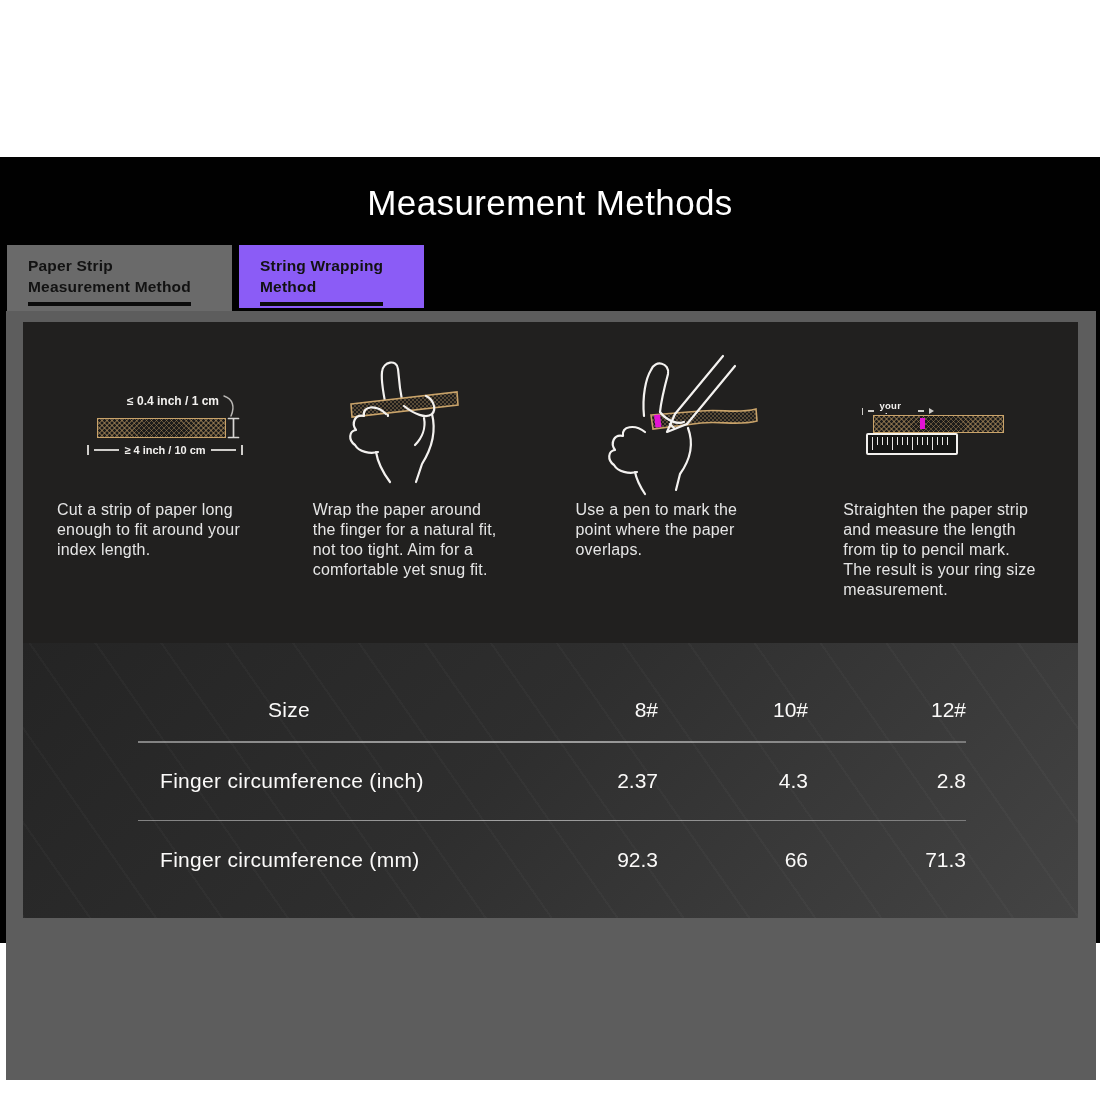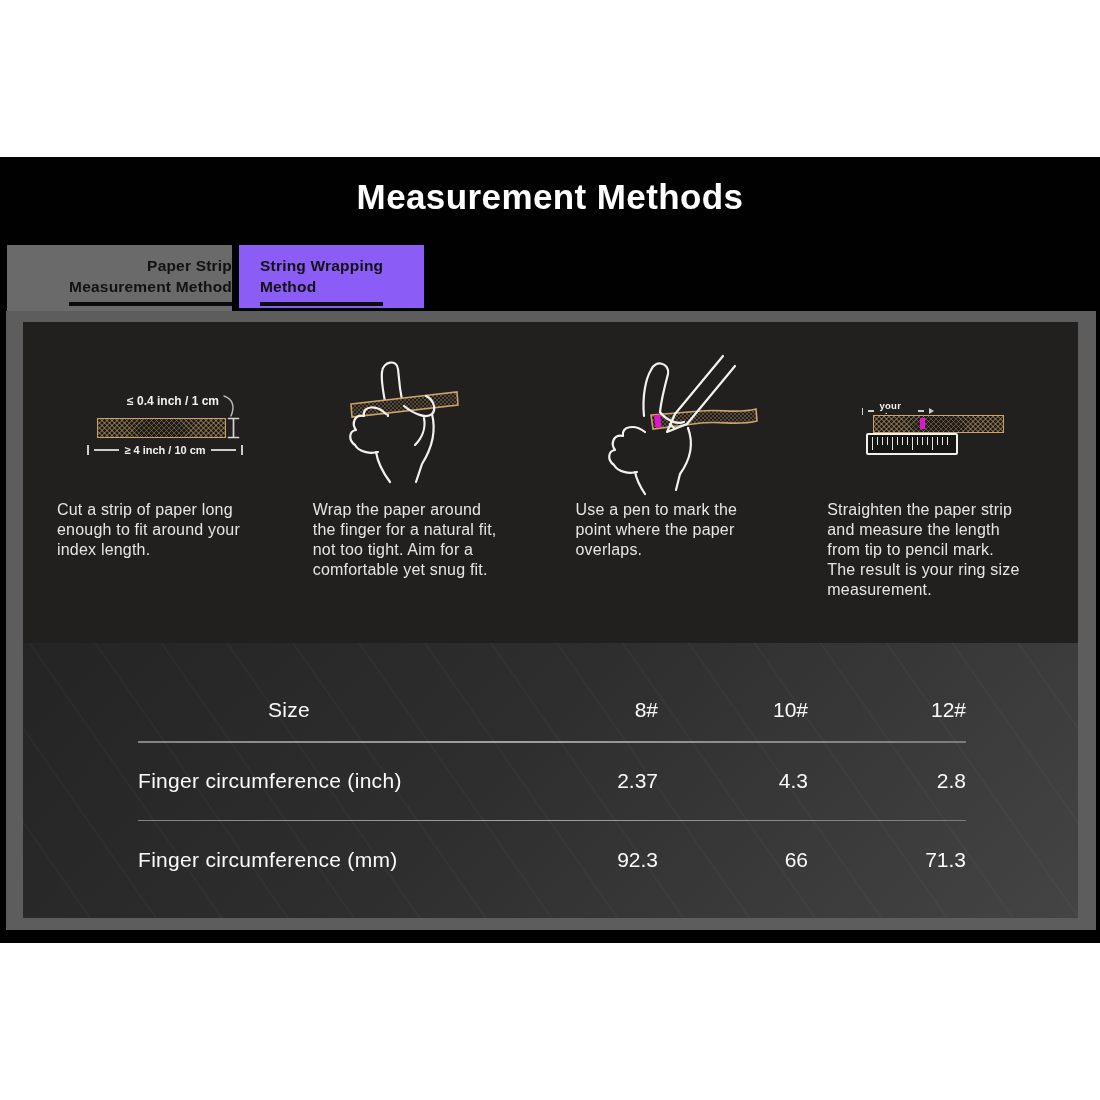--- a/index.html
+++ b/index.html
@@ -2,49 +2,49 @@
 <html><head>
 <meta charset="utf-8">
 <style>
   * { margin:0; padding:0; box-sizing:border-box; }
   html,body { width:1100px; height:1100px; background:#ffffff; font-family:"Liberation Sans", sans-serif; }
   .page { position:relative; width:1100px; height:1100px; background:#ffffff; overflow:hidden; }
 
   
   .stage { position:absolute; left:0; top:157px; width:1100px; height:786px; background:#010101; }
 
-  .title { position:absolute; top:20px; left:0; width:100%; text-align:center;
-           color:#ffffff; font-size:35px; font-weight:bold; letter-spacing:.4px; }
+  .title { position:absolute; top:26px; left:0; width:100%; text-align:center;
+           color:#ffffff; font-size:35px; font-weight:normal; letter-spacing:.4px; }
 
   
   .tab { position:absolute; top:88px; cursor:pointer; }
-  .tab-paper  { left:7px;   width:225px; height:66px; background:#6a6a6a;text-align:right; }
+  .tab-paper  { left:7px;   width:225px; height:66px; background:#6a6a6a; }
   .tab-string { left:239px; width:185px; height:63px; background:#8b5cf6; }
   .tab-text { display:inline-block; margin:10px 0 0 21px; border-bottom:4px solid #0b0b0b; padding-bottom:5px; }
   .tab-text span { display:block; font-size:15.5px; font-weight:bold; color:#121212; line-height:21px; letter-spacing:.2px; }
 
   
-  .frame { position:absolute; left:6px; top:154px; width:1090px; height:619px; background:#5d5d5d; }
+  .frame { position:absolute; left:6px; top:154px; width:1090px; height:769px; background:#5d5d5d; }
   .panel-dark  { position:absolute; left:17px; top:11px;  width:1055px; height:321px; background:#21201f;
                  display:grid; grid-template-columns:repeat(4,1fr); }
   .panel-table { position:absolute; left:17px; top:332px; width:1055px; height:275px;
                  background:linear-gradient(135deg,#242424 0%,#2e2e2e 45%,#444444 100%);
                  padding:36px 112px 0 115px; }
   .panel-table::before { content:""; position:absolute; inset:0; pointer-events:none;
                  background:repeating-linear-gradient(55deg, rgba(255,255,255,.025) 0 2px, transparent 2px 54px); }
 
   
   .step { position:relative; }
   .illus { position:absolute; inset:0; height:178px; }
   .hand  { position:absolute; left:0; top:0; }
   .caption { position:absolute; top:178px; color:#e5e5e5; font-size:16px; line-height:20px; letter-spacing:.2px; }
   .step:nth-child(1) .caption { left:34px; width:212px; }
   .step:nth-child(2) .caption { left:26px; width:216px; }
   .step:nth-child(3) .caption { left:25px; width:212px; }
-  .step:nth-child(4) .caption { left:13px; width:220px; }
+  .step:nth-child(4) .caption { left:29px; width:220px; }
 
   .hatchbg { background-color:#1c1b1a;
     background-image:repeating-linear-gradient(45deg,rgba(201,163,106,.4) 0 1px,transparent 1px 3.5px),
                      repeating-linear-gradient(-45deg,rgba(201,163,106,.4) 0 1px,transparent 1px 3.5px); }
 
   
   .d1-label { position:absolute; top:72px; left:0; width:196px; text-align:right;
               color:#f3f1ef; font-size:12px; font-weight:bold; }
   .d1-arrow { position:absolute; left:198px; top:72px; }
   .d1-strip { position:absolute; left:74px; top:96px; width:129px; height:20px; border:1.5px solid #c9a36a; }
@@ -65,21 +65,21 @@
   .d4-ruler { position:absolute; left:52px; top:111px; width:92px; height:22px;
               background:#151514; border:2px solid #f2f0ee; border-radius:2px; }
   .tmin { position:absolute; left:4px; right:4px; top:2px; height:8px;
           background:repeating-linear-gradient(90deg,#e8e6e4 0 1.3px,transparent 1.3px 5px); }
   .tmaj { position:absolute; left:4px; right:4px; top:2px; height:13px;
           background:repeating-linear-gradient(90deg,#e8e6e4 0 1.3px,transparent 1.3px 20px); }
 
   
   .trow { position:relative; display:flex; align-items:center; color:#fbfaf9; }
   .thead { height:62px; }
-  .tbody-row { height:77px; }
+  .tbody-row { height:77px;margin-left:22px; }
   .tlabel { flex:1 1 auto; font-size:21px; letter-spacing:.3px; }
   .size-label { text-align:center; padding-right:68px; }
   .tval { width:150px; text-align:right; font-size:21px; }
   .tval.last { width:158px; }
   .tdivider { height:1.5px; background:linear-gradient(90deg,rgba(255,255,255,.42),rgba(255,255,255,.55) 45%,rgba(255,255,255,.32)); }
 </style>
 </head>
 <body>
 
 <div class="page">

